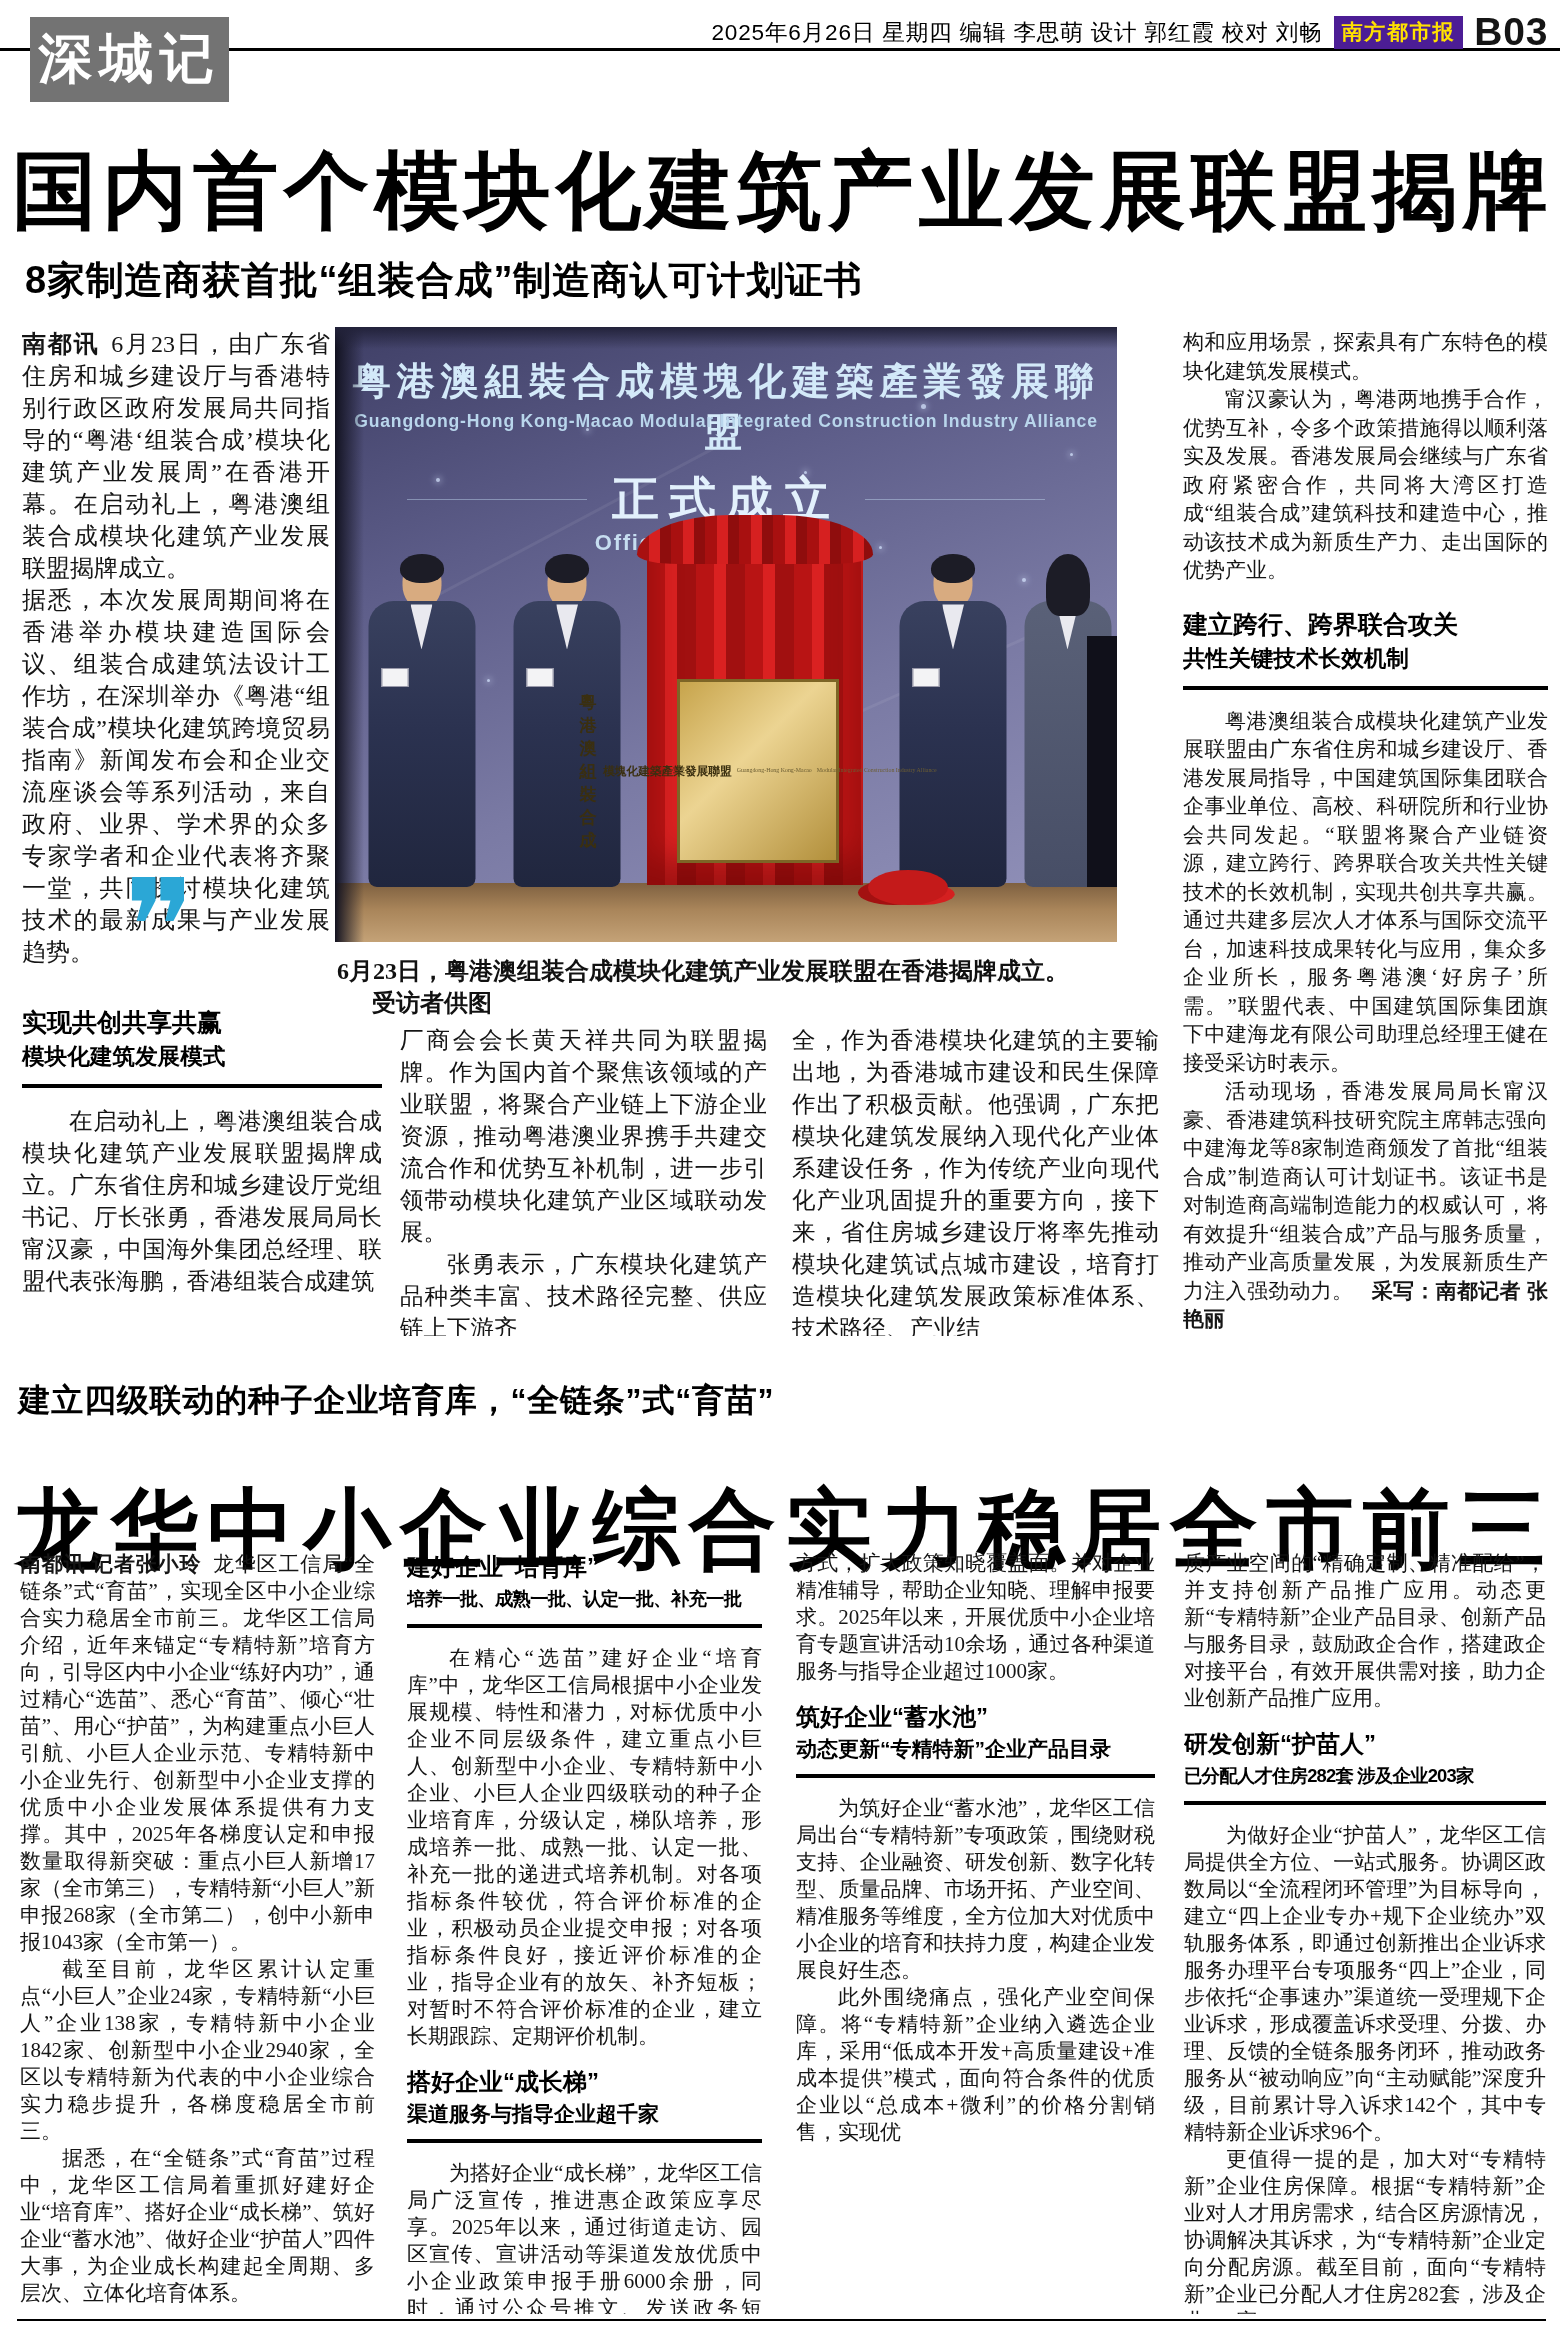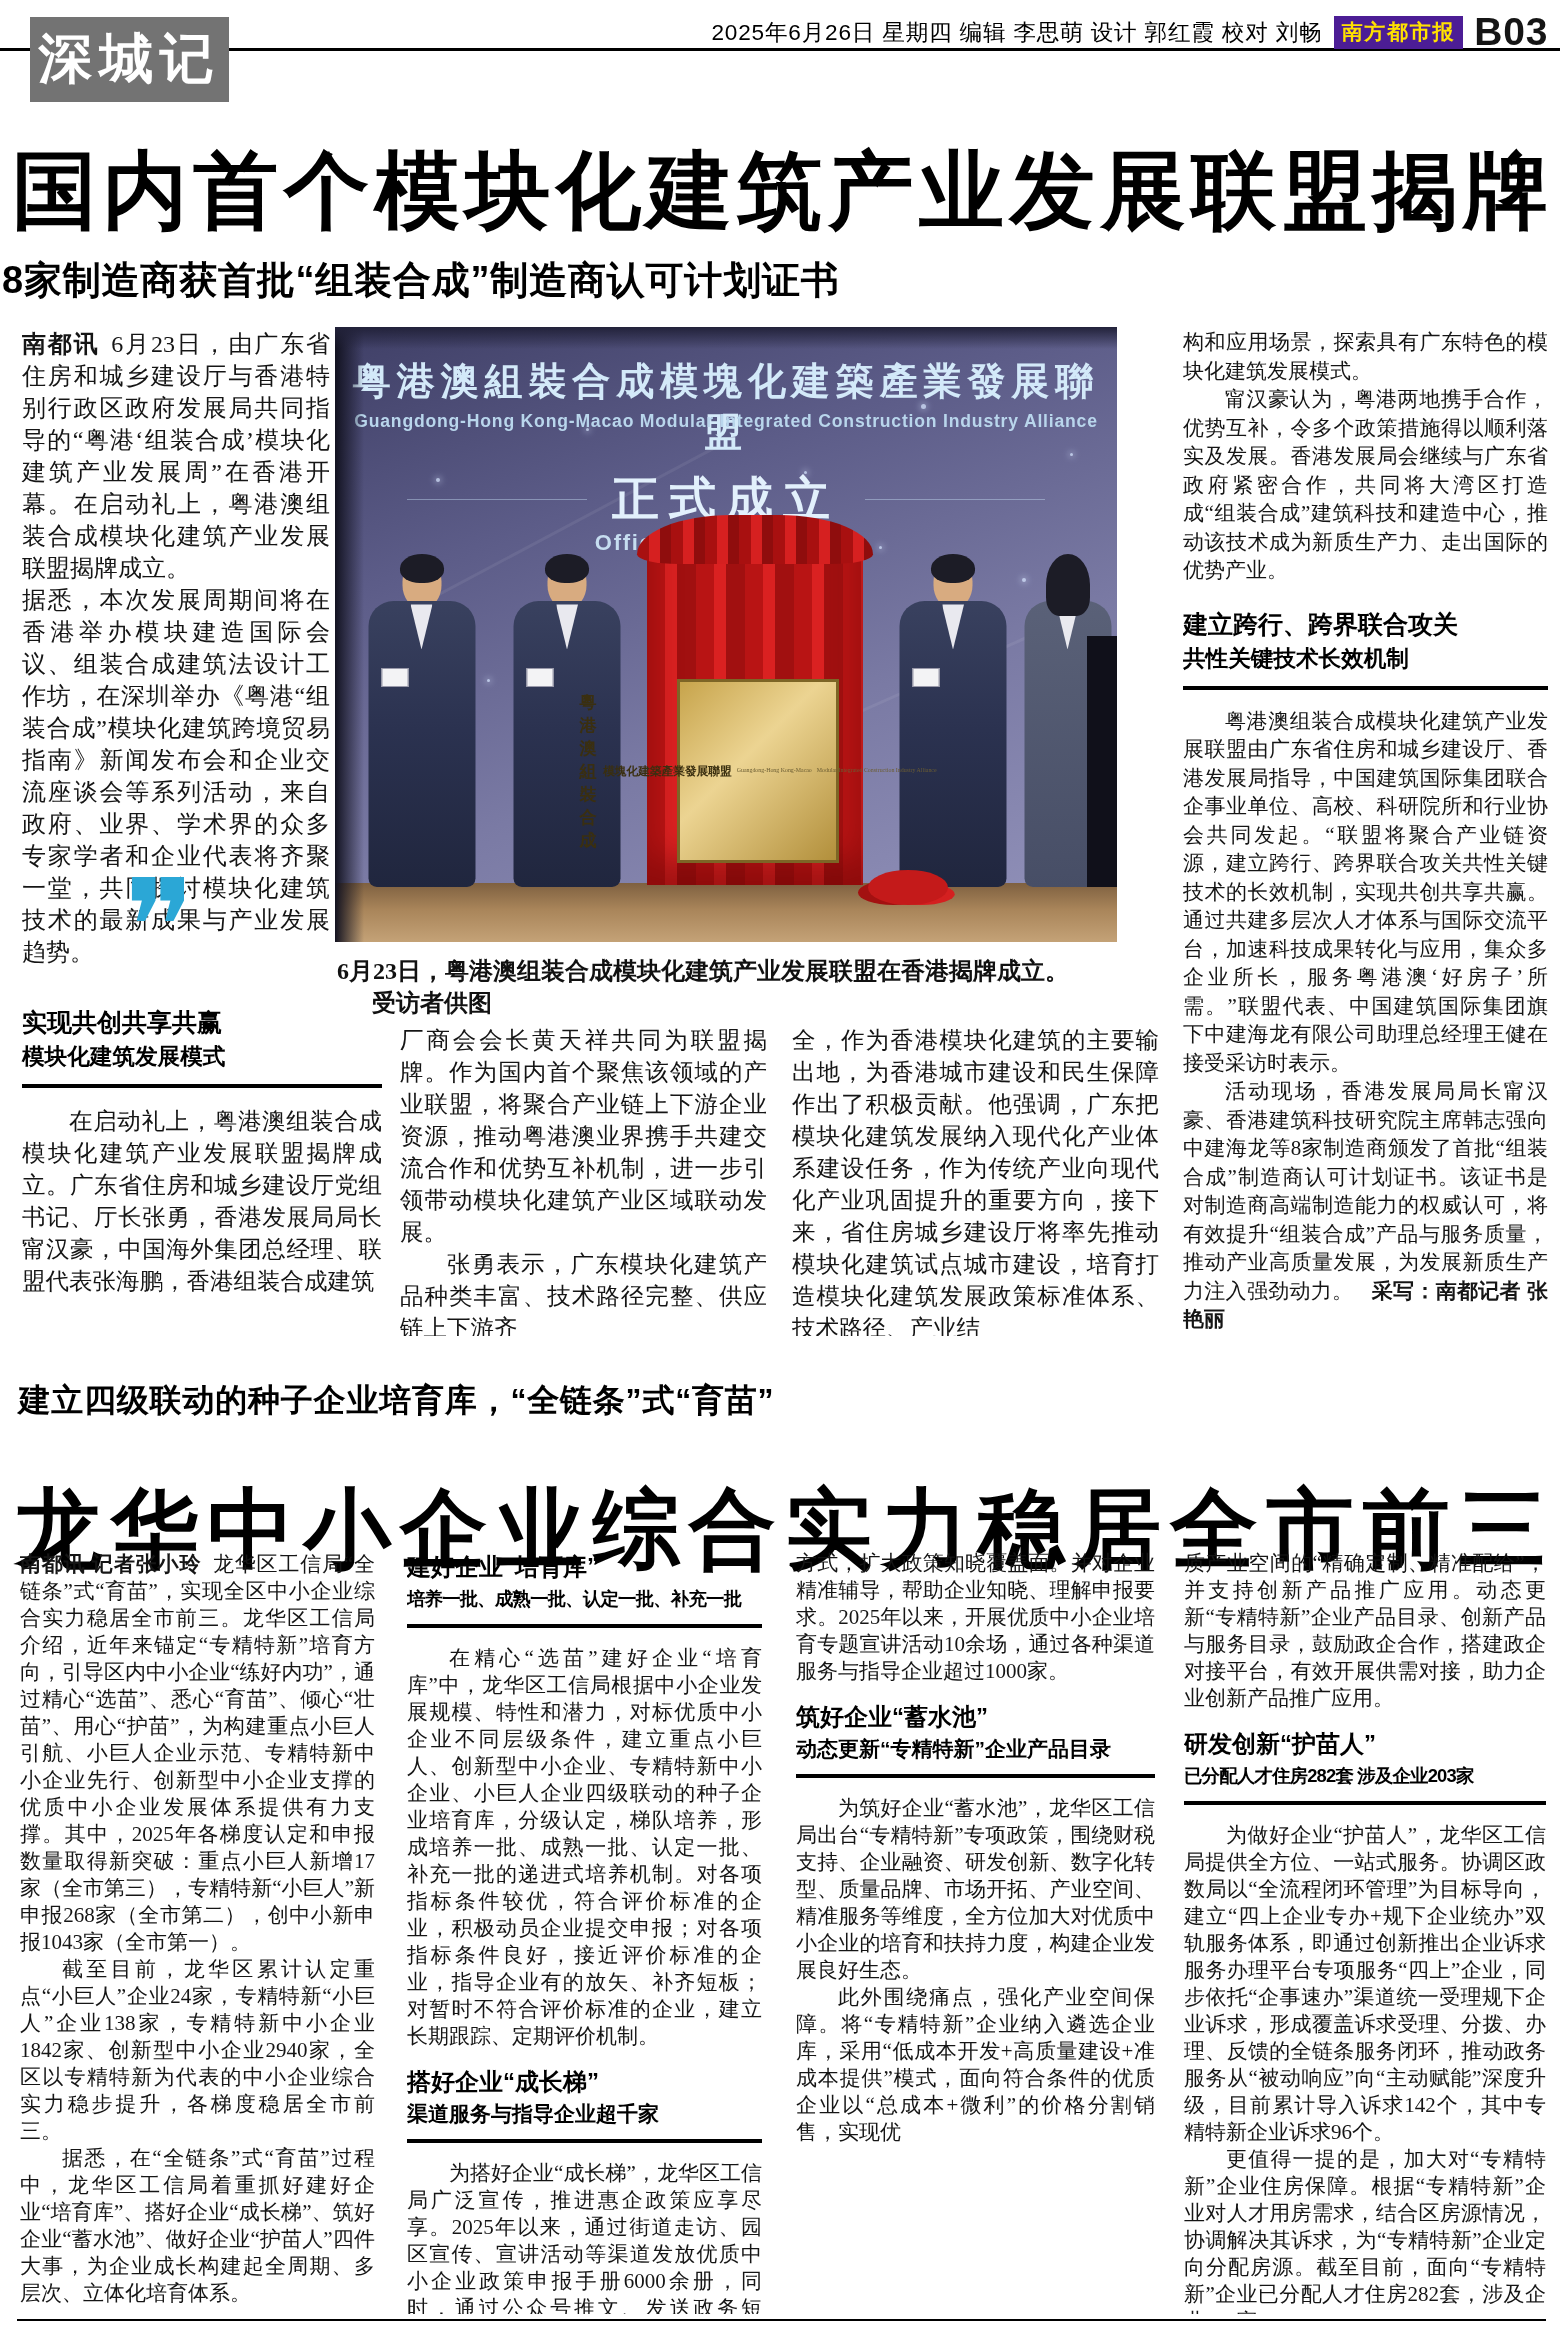--- a/index.html
+++ b/index.html
@@ -15,21 +15,21 @@
   .masthead-right{position:absolute;right:11.7px;top:10px;display:flex;align-items:center;gap:11.7px;
         font-family:"Liberation Sans","DejaVu Sans",sans-serif;}
   .dateline{font-size:22.6px;color:#000;letter-spacing:0.8px;}
   .paper-logo{background:#4c1d95;color:#FFE100;font-weight:900;font-size:21px;padding:2.5px 7.5px;letter-spacing:1.7px;}
   .page-no{font-size:39px;font-weight:900;letter-spacing:0.8px;}
 
   
   .a1-headline{position:absolute;left:11.7px;top:141px;width:1536px;
         font-family:"Liberation Sans","DejaVu Sans",sans-serif;font-weight:900;font-size:85px;
         line-height:99px;text-align:justify;text-align-last:justify;letter-spacing:-0.8px;color:#000;}
-  .a1-subheadline{position:absolute;left:2px;top:255px;
+  .a1-subheadline{position:absolute;left:25px;top:255px;
         font-family:"Liberation Sans","DejaVu Sans",sans-serif;font-weight:700;font-size:38px;letter-spacing:0.8px;color:#000;}
 
   .body-col p{margin:0;text-align:justify;}
   .indent{text-indent:2em;}
   .prefix{font-family:"Liberation Sans","DejaVu Sans",sans-serif;font-weight:700;margin-right:11.7px;}
 
   .a1-col1{position:absolute;left:22px;top:328px;width:308px;}
   .a1-col1 p{font-size:24px;line-height:32px;}
   .a1-col1 p+p{margin-top:0px;}
 

